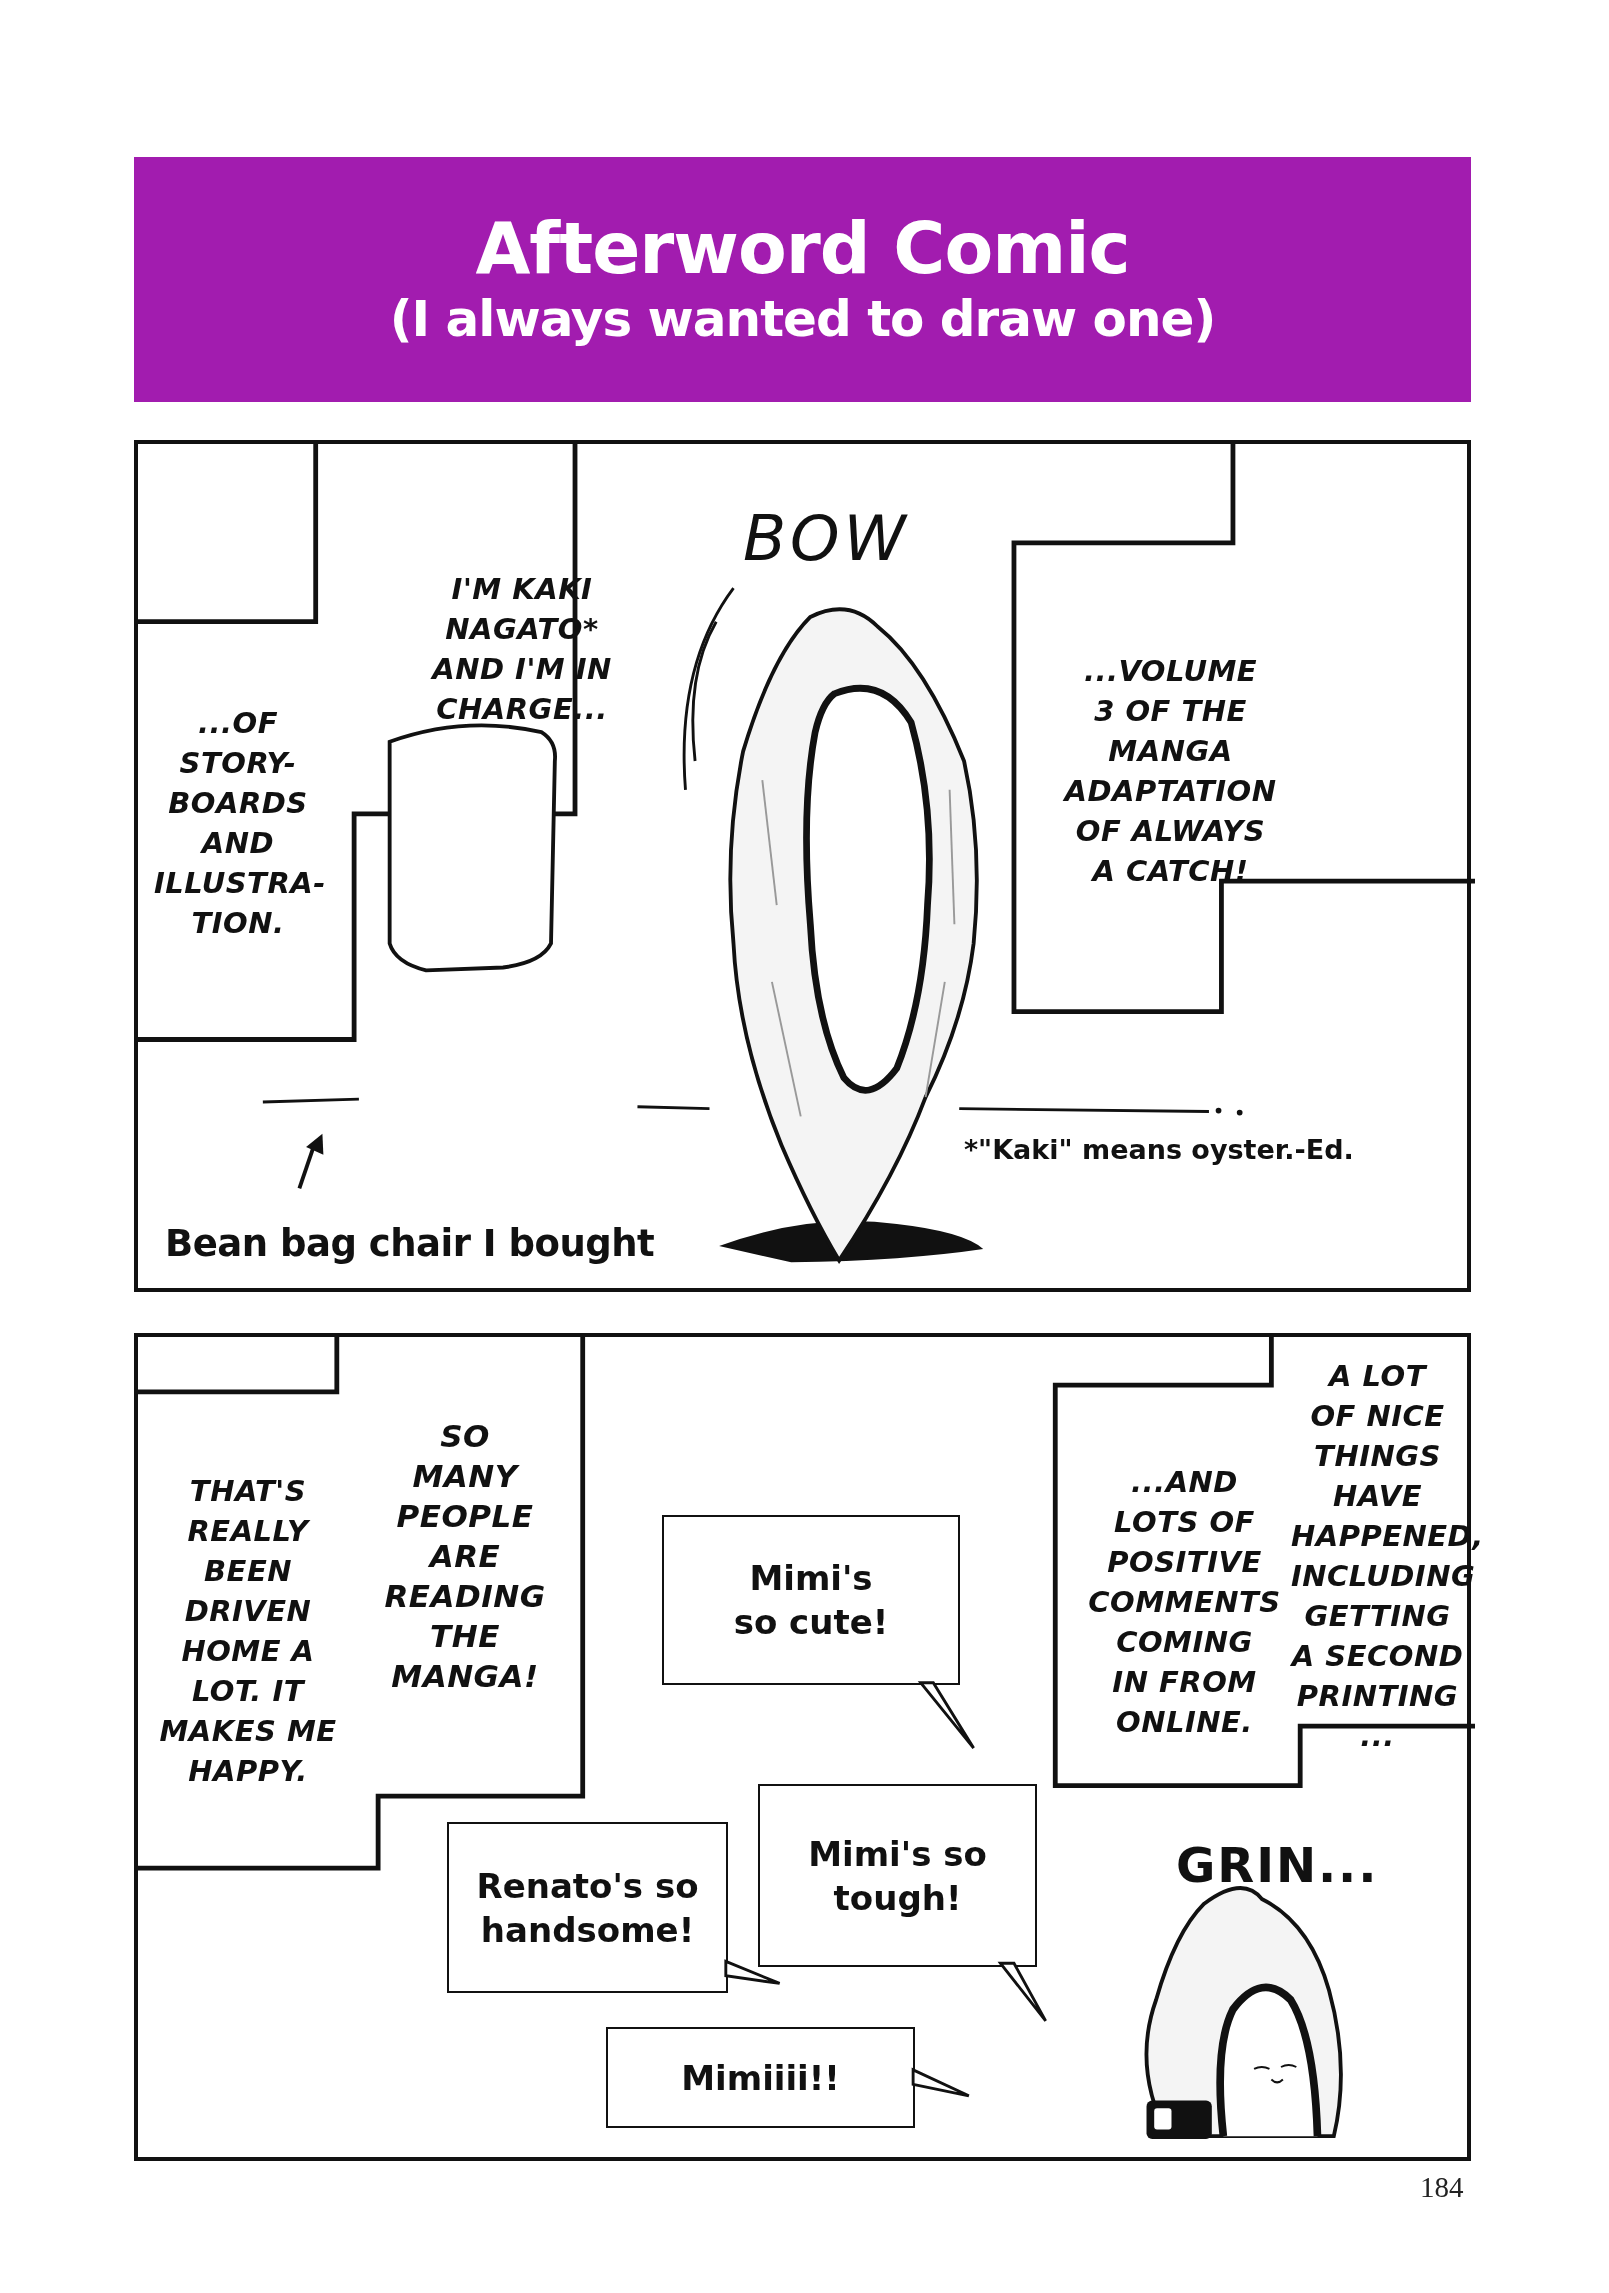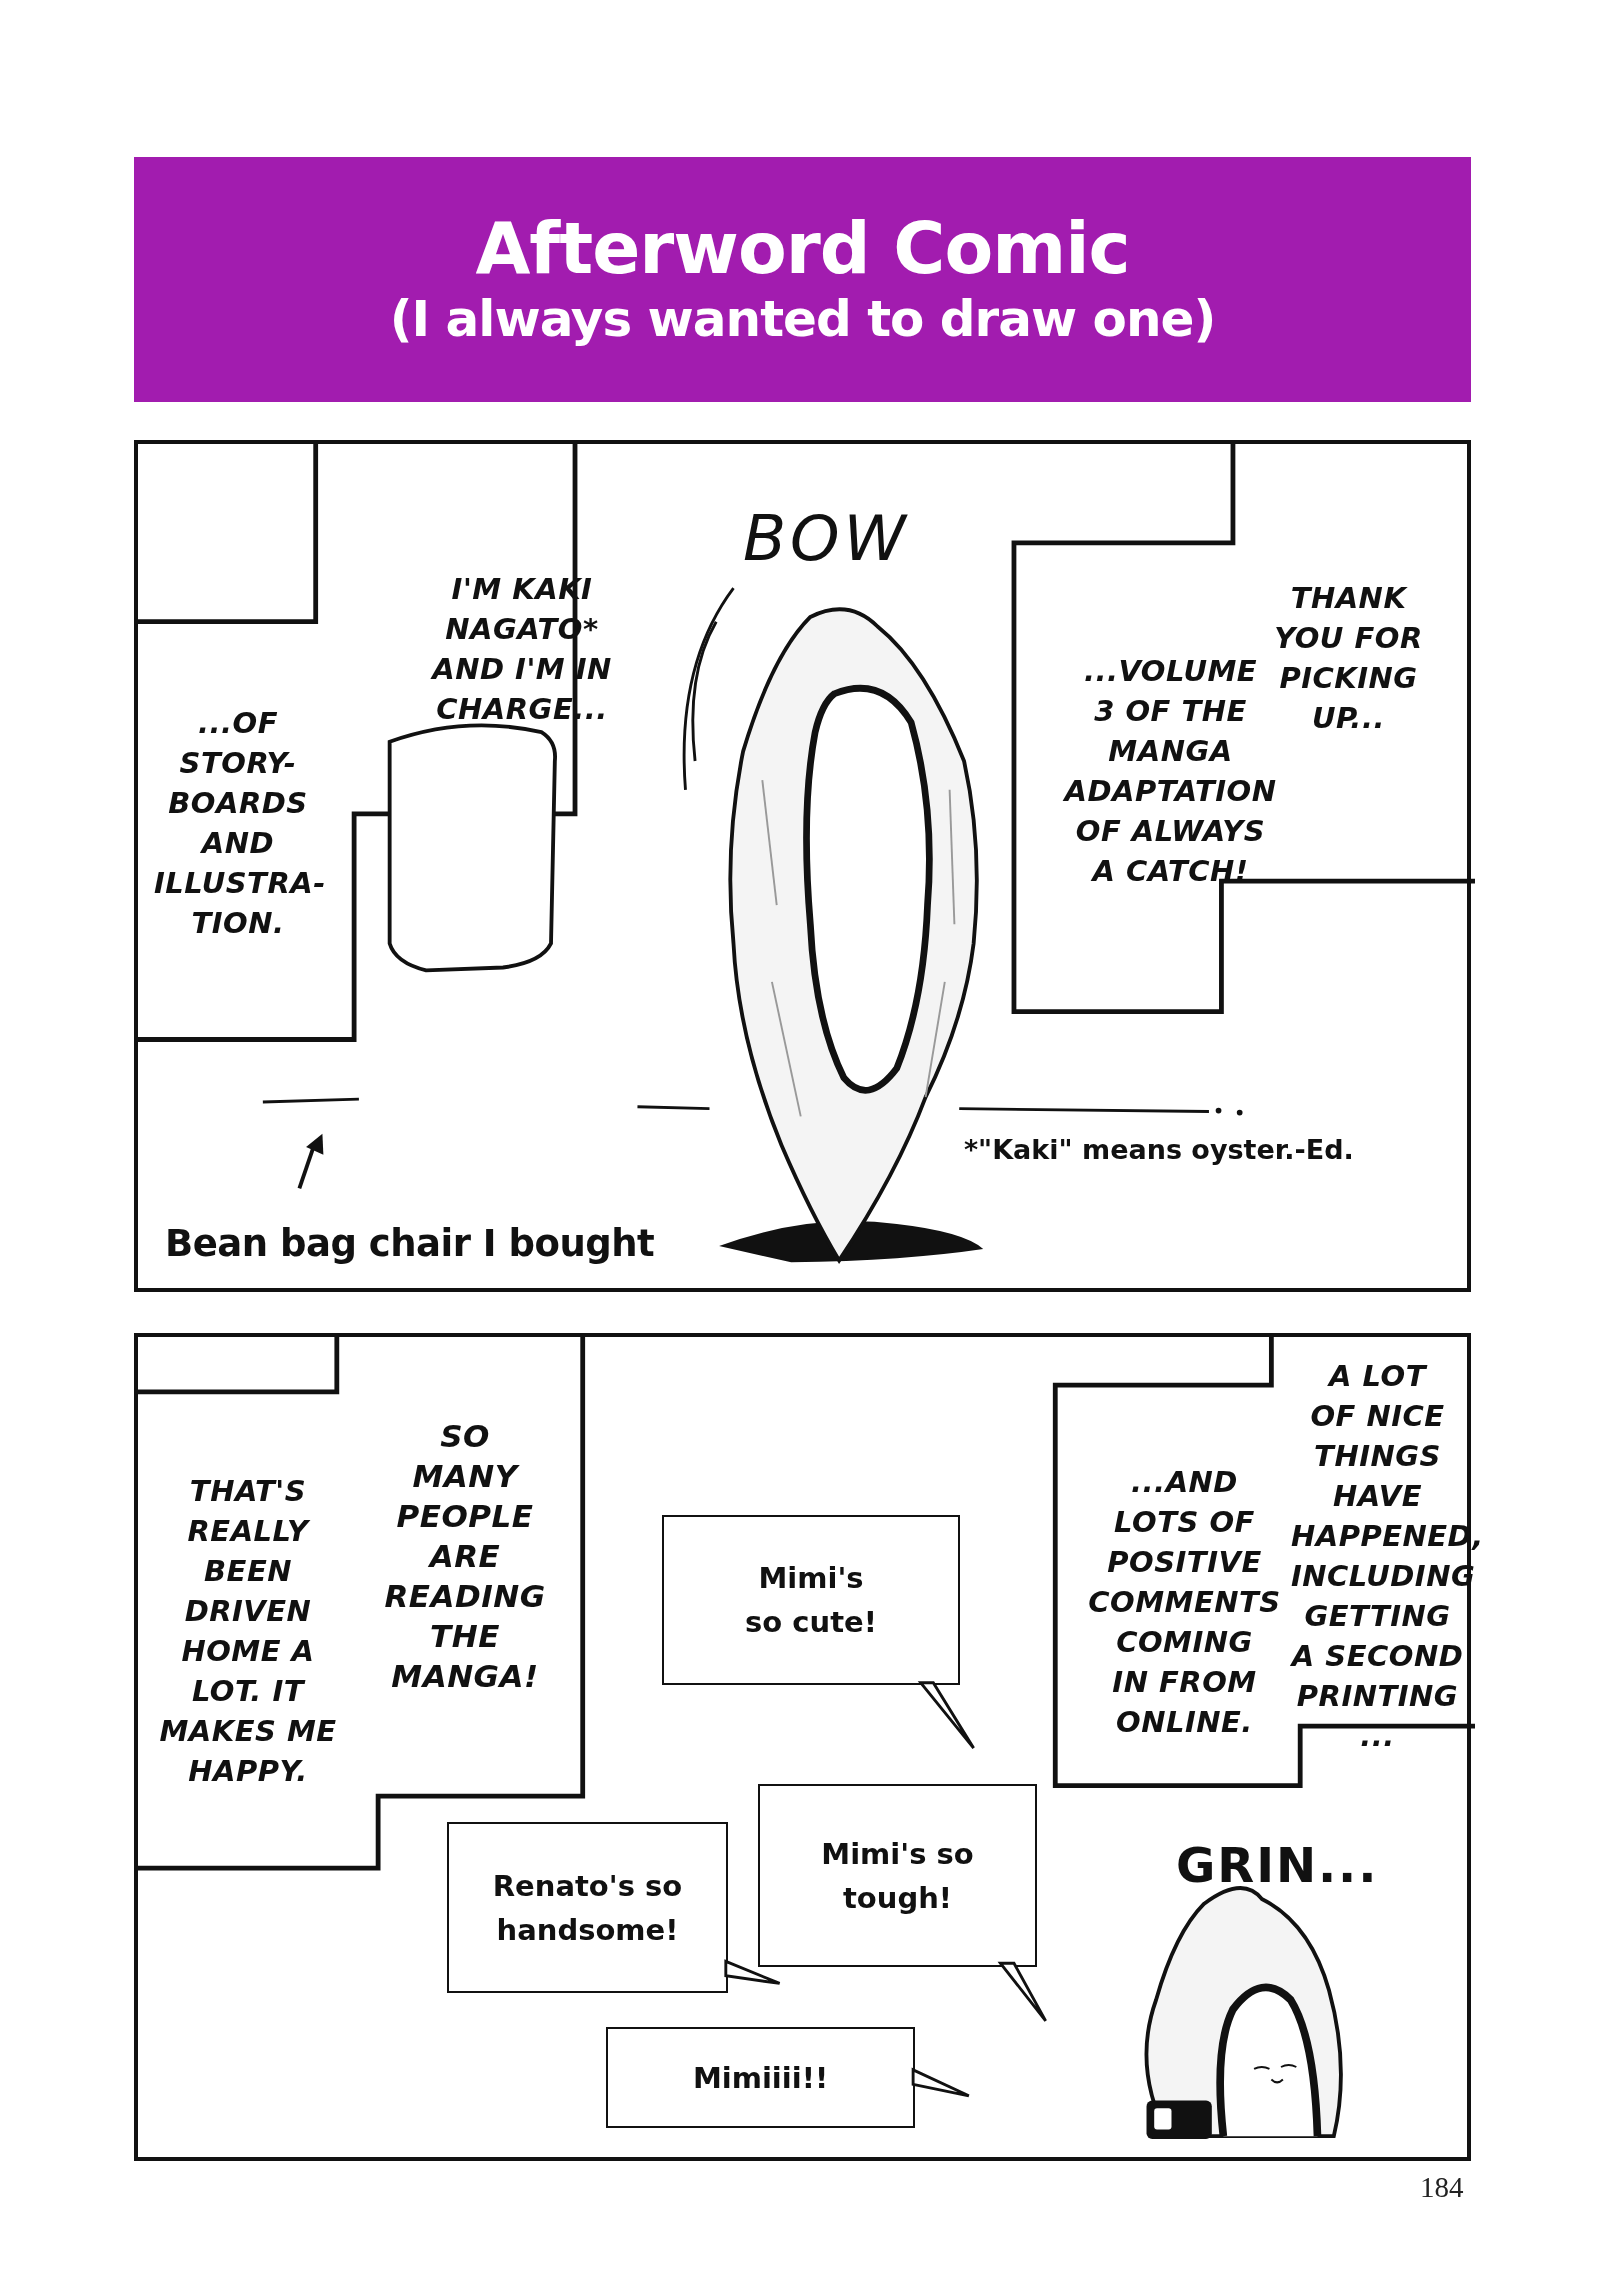--- a/index.html
+++ b/index.html
@@ -6,21 +6,21 @@
   body{width:1609px;height:2293px;position:relative;overflow:hidden;font-family:"DejaVu Sans",sans-serif;color:#111;}
   .abs{position:absolute;}
   .header{left:134px;top:157px;width:1337px;height:245px;background:#a21caf;display:flex;flex-direction:column;align-items:center;justify-content:center;color:#fff;}
   .header .t1{font-size:71px;font-weight:bold;letter-spacing:-1px;line-height:1.1;}
   .header .t2{font-size:50px;font-weight:bold;letter-spacing:-1px;line-height:1.2;}
   .panel{border:4.8px solid #111;box-sizing:border-box;background:#fff;}
   svg.frames{position:absolute;left:0;top:0;overflow:visible;}
   .cap{position:absolute;font-family:"DejaVu Sans",sans-serif;font-style:italic;font-weight:bold;font-size:29px;line-height:40px;text-align:center;text-transform:uppercase;letter-spacing:0.5px;white-space:pre-line;}
   .cap.bold{font-weight:900;font-size:31px;}
   .sfx{position:absolute;font-family:"DejaVu Sans",sans-serif;}
-  .bubble{position:absolute;border:2.9px solid #111;background:#fff;box-sizing:border-box;display:flex;align-items:center;justify-content:center;text-align:center;font-size:29px;font-weight:bold;line-height:44px;white-space:pre-line;}
+  .bubble{position:absolute;border:2.9px solid #111;background:#fff;box-sizing:border-box;display:flex;align-items:center;justify-content:center;text-align:center;font-size:34px;font-weight:bold;line-height:44px;white-space:pre-line;}
   .label{position:absolute;font-size:37px;font-weight:bold;letter-spacing:-0.5px;}
   .note{position:absolute;font-size:27px;font-weight:bold;}
   .pagenum{position:absolute;font-family:"Liberation Serif",serif;font-size:29px;color:#222;}
 </style>
 </head>
 <body>
 
 <div class="abs header">
   <div class="t1">Afterword Comic</div>
   <div class="t2">(I always wanted to draw one)</div>
@@ -70,24 +70,20 @@
   <div class="cap" style="left:288px;top:125px;width:192px;">I'M KAKI
 NAGATO*
 AND I'M IN
 CHARGE...</div>
   <div class="cap" style="left:16px;top:259px;width:168px;">...OF
 STORY-
 BOARDS
 AND
 ILLUSTRA-
 TION.</div>
-  <div class="cap" style="left:1124px;top:134px;width:173px;">THANK
-YOU FOR
-PICKING
-UP...</div>
   <div class="cap" style="left:922px;top:207px;width:221px;">...VOLUME
 3 OF THE
 MANGA
 ADAPTATION
 OF ALWAYS
 A CATCH!</div>
 
   <div class="sfx" style="left:605px;top:58px;font-size:63px;font-style:italic;letter-spacing:3.8px;">BOW</div>
   <div class="label" style="left:27px;top:778px;">Bean bag chair I bought</div>
   <div class="note" style="left:826px;top:690px;">*"Kaki" means oyster.-Ed.</div>

